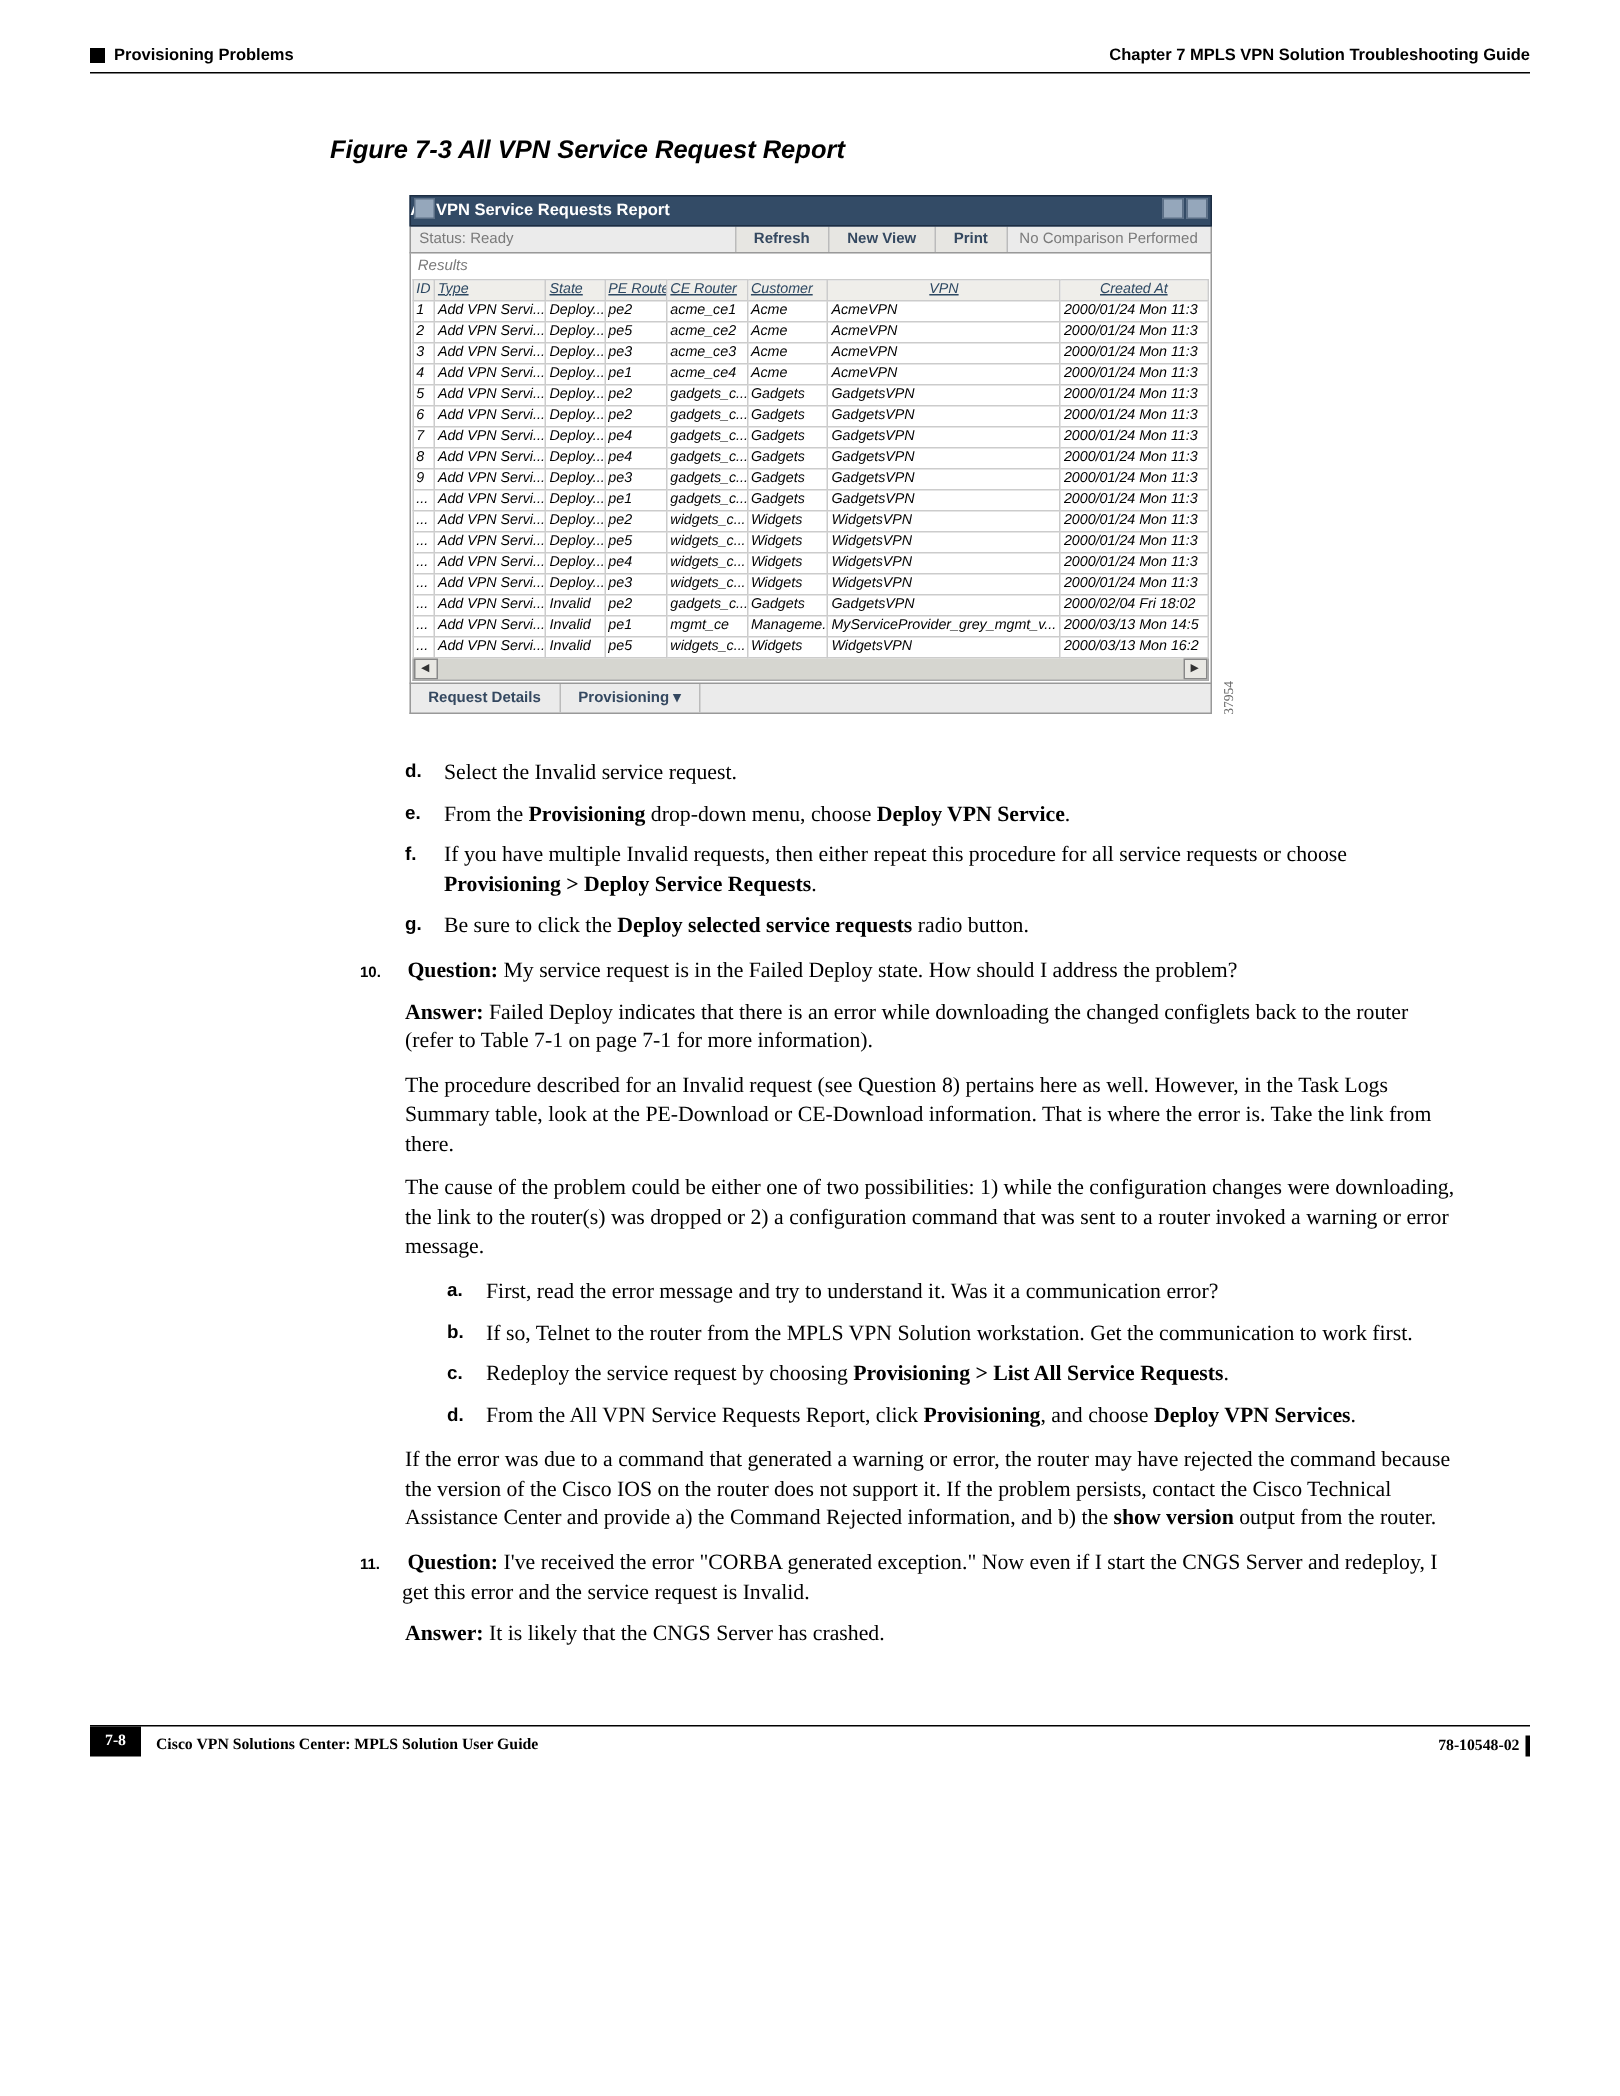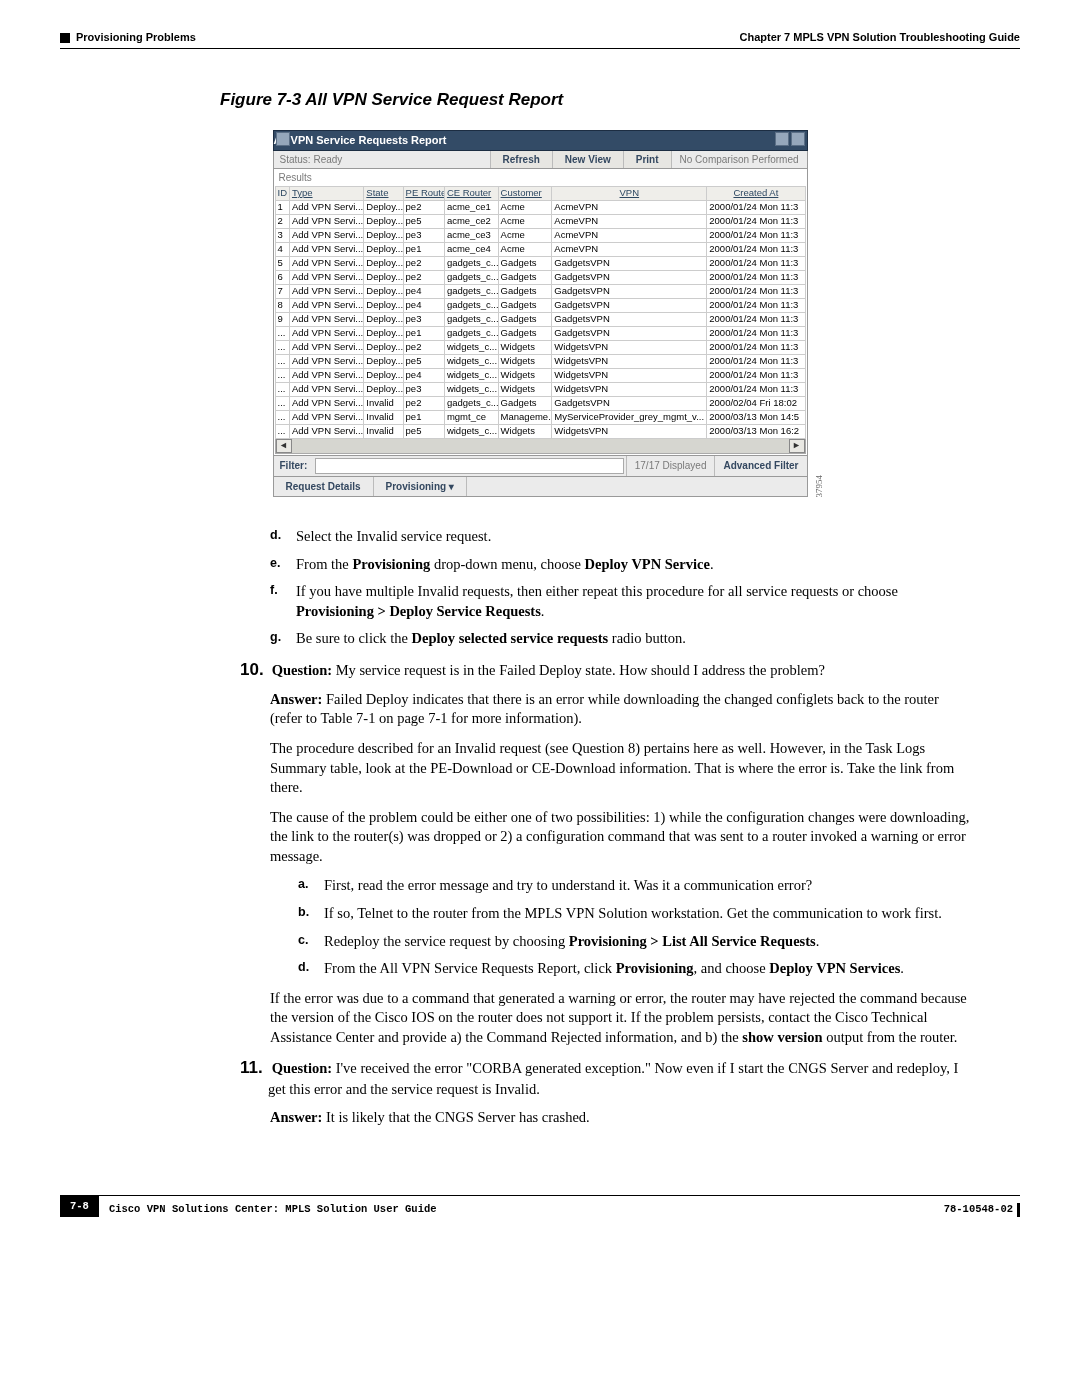--- a/index.html
+++ b/index.html
@@ -88,20 +88,21 @@
   }
   .toolbar .nocmp {
     color: #7a7a7a;
     font-weight: normal;
     padding: 2px 8px;
     border-left: 1px solid #bbb;
   }
   .results-box {
     border: 1px solid #999; border-top: none;
     padding: 1px;
+    font-style: italic;
   }
   .results-label {
     color: #7a7a7a; font-size: 10px; padding: 1px 4px;
   }
   table.grid {
     border-collapse: collapse;
     width: 100%;
     font-size: 9.5px;
     table-layout: fixed;
   }
@@ -185,33 +186,33 @@
   }
   ol.letters li .marker {
     position: absolute; left: 0; top: 0;
     font-family: Arial, Helvetica, sans-serif;
     font-weight: bold;
     font-size: 12.5px;
   }
   .qnum {
     font-family: Arial, Helvetica, sans-serif;
     font-weight: bold;
-    font-size: 17px;
+    font-size: 10px;
     display: inline-block;
     width: 28px;
     margin-left: -28px;
   }
   .q-row { margin-left: 180px; padding-left: 28px; margin-right: 50px; margin-bottom: 8px; }
 
   .foot {
-    margin-top: 68px;
+    margin-top: 50px;
     border-top: 1px solid #000;
     display: flex;
     justify-content: space-between;
-    font-family: Liberation Mono, monospace;
+    font-family: Liberation Serif, serif;
     font-size: 10.5px;
     padding-top: 3px;
   }
   .foot .pagebox {
     background: #000; color: #fff; font-weight: bold;
     padding: 3px 10px; margin-top: -3px;
   }
   .foot .right .docnum { font-weight: bold; }
   .foot .right .bar {
     display: inline-block; width: 3px; height: 14px; background: #000; vertical-align: middle; margin-left: 4px;
@@ -443,26 +444,20 @@
               <td>WidgetsVPN</td>
               <td>2000/03/13 Mon 16:2</td>
             </tr>
           </tbody>
     </table>
     <div class="scrollbar">
       <span class="sb-btn">◄</span>
       <span class="sb-btn">►</span>
     </div>
   </div>
-  <div class="filter-row">
-    <div class="fl">Filter:</div>
-    <div class="fi"></div>
-    <div class="fd">17/17 Displayed</div>
-    <div class="fb">Advanced Filter</div>
-  </div>
   <div class="bottom-row">
     <div class="bb">Request Details</div>
     <div class="bb">Provisioning ▾</div>
   </div>
 </div>
 <div class="side-num">37954</div>
 </div>
 
 <div class="body-text">
   <ol class="letters">

